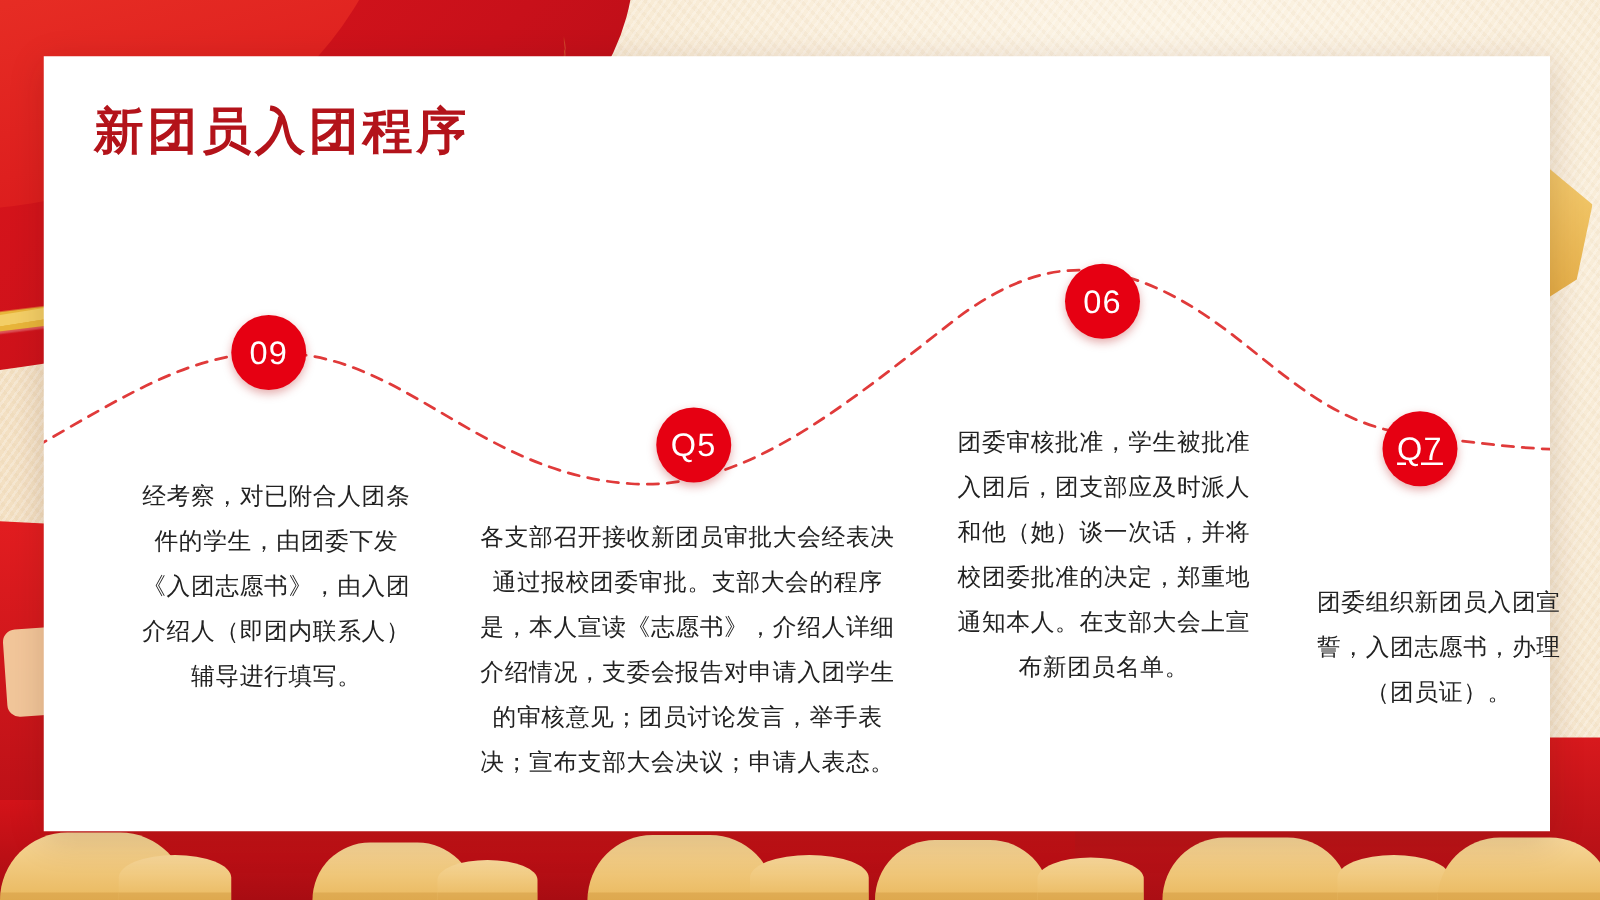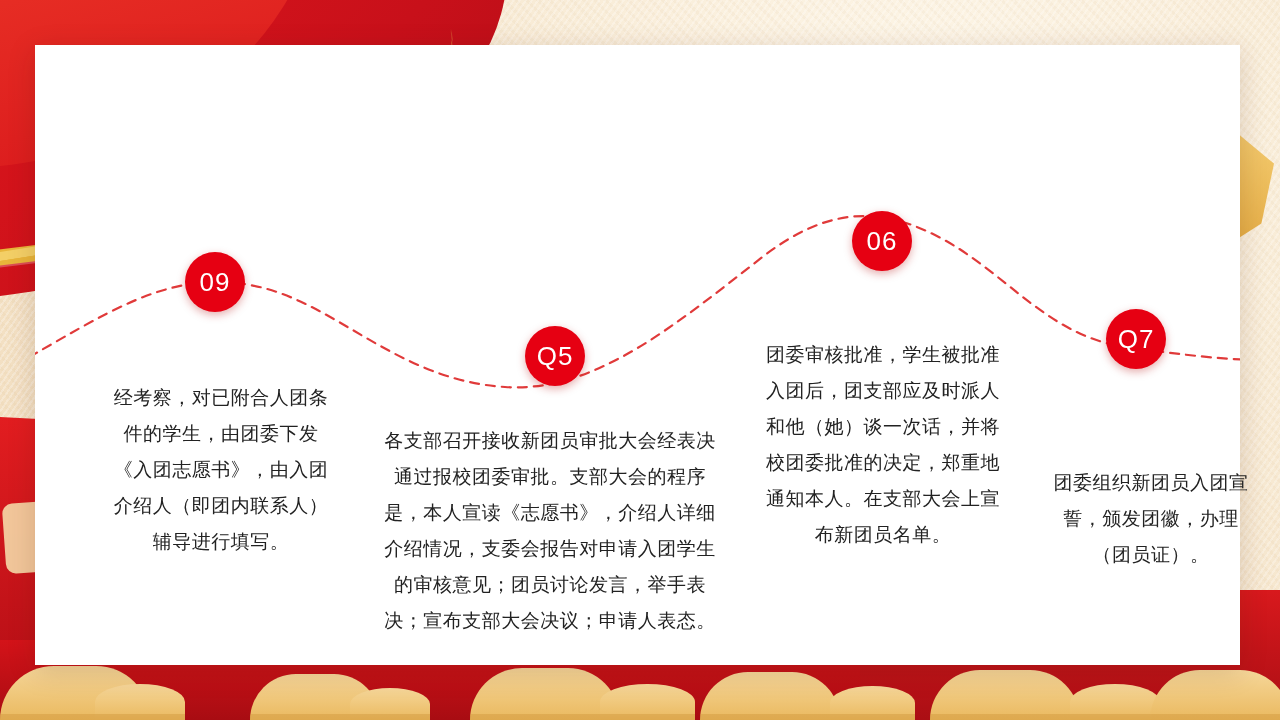--- a/index.html
+++ b/index.html
@@ -154,24 +154,24 @@
     line-height: 36px;
     color: #222;
     text-align: center;
     letter-spacing: .5px;
   }
 
   
   .s0 .badge { left: 150px; top: 207px; }
   .s1 .badge { left: 490px; top: 281px; text-align: center; }
   .s2 .badge { left: 817px; top: 166px; text-align: center; }
-  .s3 .badge { left: 1071px; top: 264px; }
+  .s3 .badge { left: 1071px; top: 284px; text-decoration: underline; }
 
   .s0 .step-text { left: 70px;  top: 335px; width: 232px; text-align: center; }
-  .s1 .step-text { left: 345px; top: 378px; width: 340px; }
+  .s1 .step-text { left: 345px; top: 368px; width: 340px; }
   .s2 .step-text { left: 728px; top: 292px; width: 240px; text-align: center; }
   .s3 .step-text { left: 1010px;top: 420px; width: 212px; }
 </style>
 </head>
 <body>
 
 <div class="bg-base"></div>
 <div class="bg-paper-texture"></div>
 <div class="bg-red-topleft"></div>
 <div class="bg-red-topleft2"></div>
@@ -191,20 +191,21 @@
 <div class="cloud" style="left:470px;width:150px;height:52px;"></div>
 <div class="cloud small" style="left:600px;width:95px;height:36px;"></div>
 <div class="cloud" style="left:700px;width:140px;height:48px;"></div>
 <div class="cloud small" style="left:830px;width:85px;height:34px;"></div>
 <div class="cloud" style="left:930px;width:150px;height:50px;"></div>
 <div class="cloud small" style="left:1070px;width:90px;height:36px;"></div>
 <div class="cloud" style="left:1150px;width:140px;height:50px;"></div>
 
 <div class="card">
 
+  <div class="card-title">新团员入团程序</div>
 
   <div class="curve-wrap">
     <svg width="1205" height="230" viewBox="0 0 1205 230" xmlns="http://www.w3.org/2000/svg">
       <path d="M -20 200 C 70 150, 130 105, 215 120 C 300 135, 360 215, 470 222 C 560 228, 640 160, 730 90 C 790 45, 840 40, 900 70 C 970 105, 1010 170, 1090 182 C 1150 190, 1190 195, 1230 195" fill="none" stroke="#e03a3a" stroke-width="2.2" stroke-dasharray="9 7" stroke-linecap="round"></path>
     </svg>
   </div>
 
   <div class="s0">
     <div class="badge">09</div>
     <div class="step-text">经考察，对已附合人团条件的学生，由团委下发《入团志愿书》，由入团介绍人（即团内联系人）辅导进行填写。</div>
@@ -215,16 +216,16 @@
     <div class="step-text">各支部召开接收新团员审批大会经表决通过报校团委审批。支部大会的程序是，本人宣读《志愿书》，介绍人详细介绍情况，支委会报告对申请入团学生的审核意见；团员讨论发言，举手表决；宣布支部大会决议；申请人表态。</div>
   </div>
 
   <div class="s2">
     <div class="badge">06</div>
     <div class="step-text">团委审核批准，学生被批准入团后，团支部应及时派人和他（她）谈一次话，并将校团委批准的决定，郑重地通知本人。在支部大会上宣布新团员名单。</div>
   </div>
 
   <div class="s3">
     <div class="badge">Q7</div>
-    <div class="step-text">团委组织新团员入团宣誓，颁发团徽，办理（团员证）。</div>
+    <div class="step-text">团委组织新团员入团宣誓，入团志愿书，办理（团员证）。</div>
   </div>
 
 </div>
 
 </body></html>

